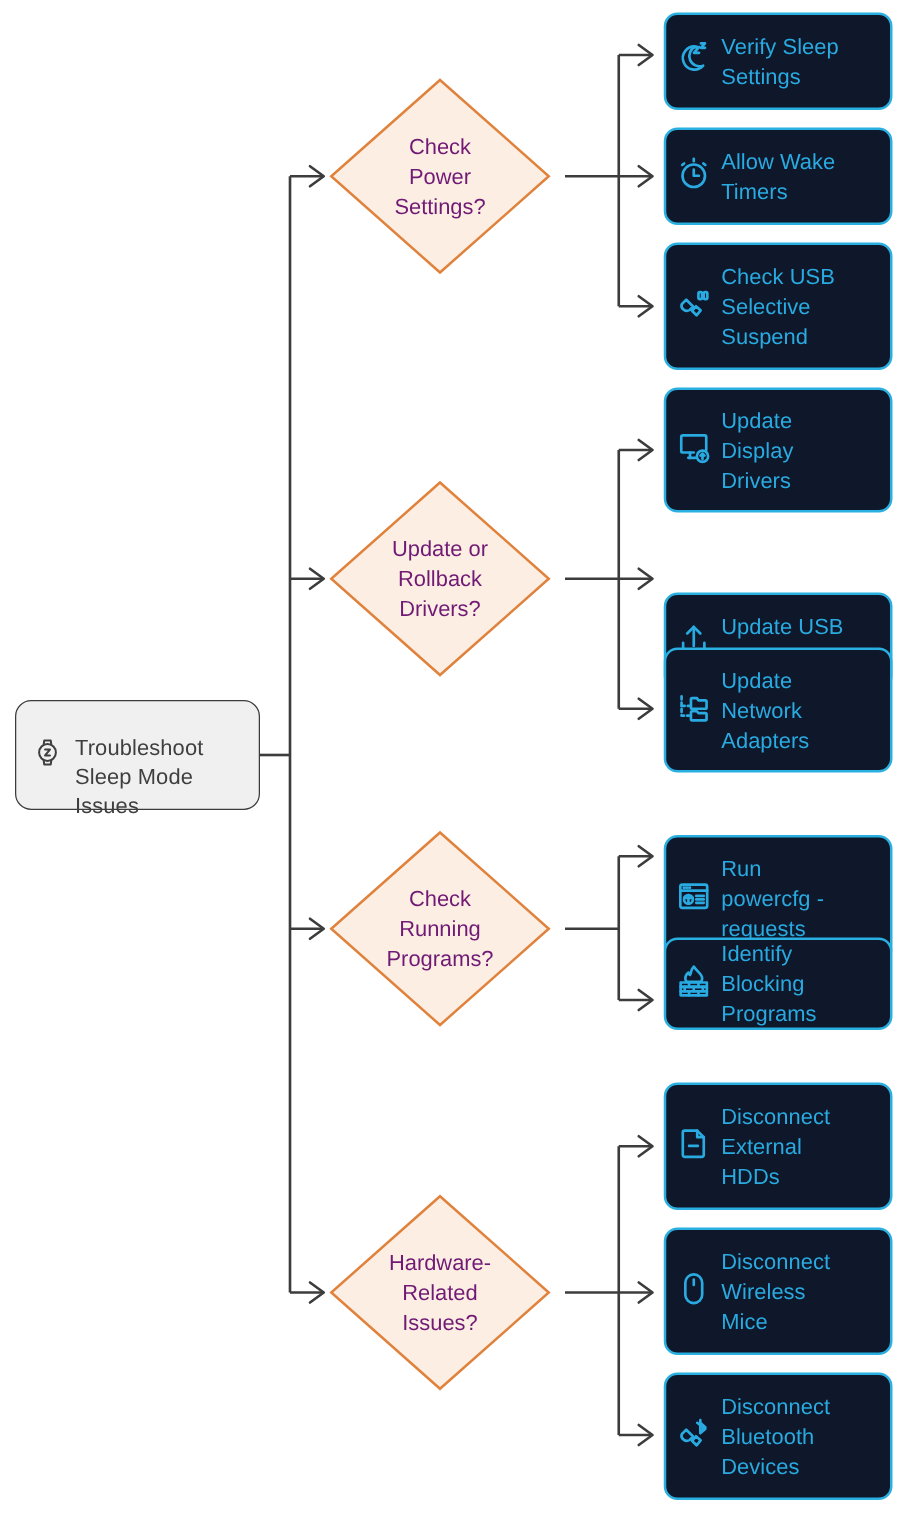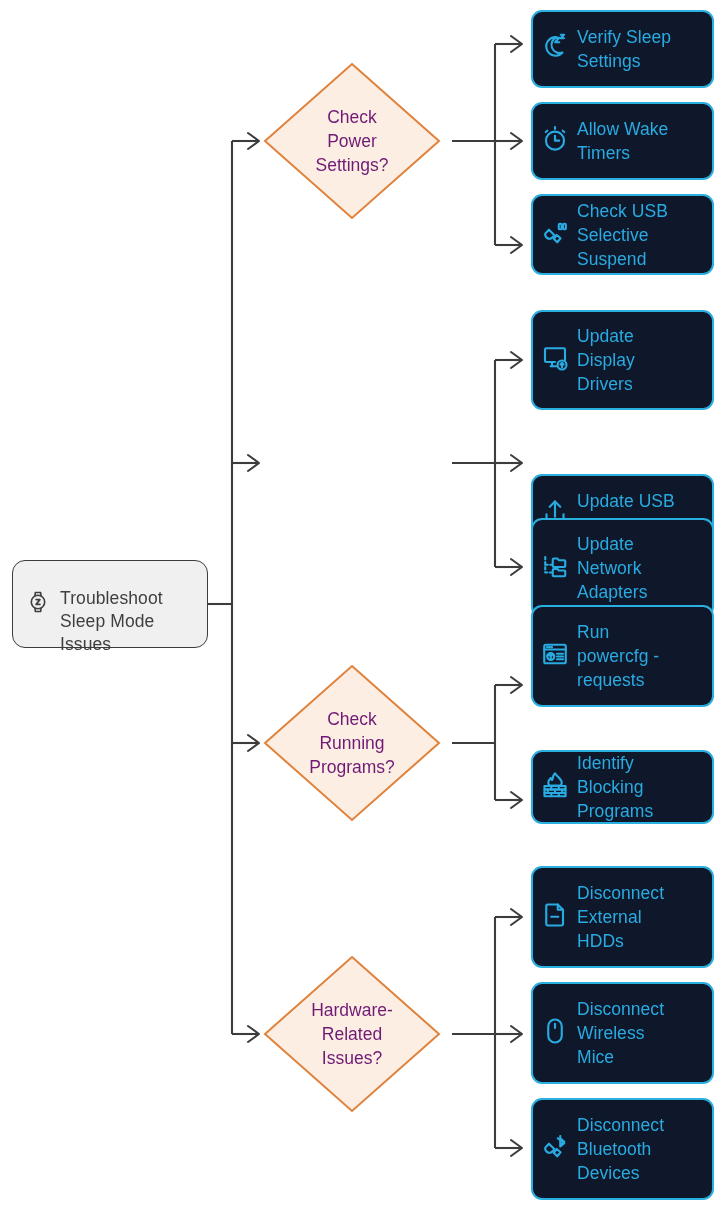--- a/index.html
+++ b/index.html
@@ -177,20 +177,28 @@
 
   <div class="diamond" style="left:263px; top:62px;">
     <svg class="shape" viewBox="0 0 178 158" xmlns="http://www.w3.org/2000/svg">
       <polygon points="89,2 176,79 89,156 2,79" fill="#fceee2" stroke="#e0823c" stroke-width="2"></polygon>
     </svg>
     <div class="dtext">Check
 Power
 Settings?</div>
   </div>
 
+  <div class="diamond" style="left:263px; top:384px;">
+    <svg class="shape" viewBox="0 0 178 158" xmlns="http://www.w3.org/2000/svg">
+      <polygon points="89,2 176,79 89,156 2,79" fill="#fceee2" stroke="#e0823c" stroke-width="2"></polygon>
+    </svg>
+    <div class="dtext">Update or
+Rollback
+Drivers?</div>
+  </div>
 
   <div class="diamond" style="left:263px; top:664px;">
     <svg class="shape" viewBox="0 0 178 158" xmlns="http://www.w3.org/2000/svg">
       <polygon points="89,2 176,79 89,156 2,79" fill="#fceee2" stroke="#e0823c" stroke-width="2"></polygon>
     </svg>
     <div class="dtext">Check
 Running
 Programs?</div>
   </div>
 
@@ -222,21 +230,21 @@
         <path d="M12 9.4 V13.3 H15.3"></path>
         <path d="M4.6 6.4 L7.0 4.4" stroke-dasharray="1.6 2"></path>
         <path d="M19.4 6.4 L17.0 4.4" stroke-dasharray="1.6 2"></path>
         <path d="M12 4.0 V2.4"></path>
       </svg>
     </span>
     <span class="leaf-label">Allow Wake
 Timers</span>
   </div>
 
-  <div class="leaf" style="top:194px; height:81px;">
+  <div class="leaf" style="top:194px; height:102px;">
     <span class="ico">
       <svg width="30" height="30" viewBox="0 0 24 24" fill="none" stroke="#29abe2" stroke-width="1.7" stroke-linecap="round" stroke-linejoin="round">
         <path d="M4.2 12.6 A3.4 3.4 0 0 0 9.4 16.0 L11.6 13.8 L7.2 9.4 L5.0 11.6 A3.4 3.4 0 0 0 4.2 12.6 Z"></path>
         <path d="M11.0 16.6 L13.8 19.4 L16.4 16.2 L13.4 13.6 Z"></path>
         <rect x="15.0" y="4.6" width="2.3" height="4.4" rx="0.9"></rect>
         <rect x="18.4" y="4.6" width="2.3" height="4.4" rx="0.9"></rect>
       </svg>
     </span>
     <span class="leaf-label">Check USB
 Selective
@@ -277,21 +285,21 @@
         <path d="M4.2 11.0 H9.0" stroke-dasharray="2 2"></path>
         <path d="M11.0 6.0 H14.0 L15.0 7.4 H19.4 A0.8 0.8 0 0 1 20.2 8.2 V12.0 A0.8 0.8 0 0 1 19.4 12.8 H11.0 A0.8 0.8 0 0 1 10.2 12.0 V6.8 A0.8 0.8 0 0 1 11.0 6.0 Z"></path>
         <path d="M11.0 14.4 H14.0 L15.0 15.6 H19.4 A0.8 0.8 0 0 1 20.2 16.4 V19.4 A0.8 0.8 0 0 1 19.4 20.2 H11.0 A0.8 0.8 0 0 1 10.2 19.4 V15.2 A0.8 0.8 0 0 1 11.0 14.4 Z"></path>
       </svg>
     </span>
     <span class="leaf-label">Update
 Network
 Adapters</span>
   </div>
 
-  <div class="leaf" style="top:605px; height:102px;">
+  <div class="leaf" style="top:668px; height:102px;">
     <span class="ico">
       <svg width="30" height="30" viewBox="0 0 24 24" fill="none" stroke="#29abe2" stroke-width="1.7" stroke-linecap="round" stroke-linejoin="round">
         <rect x="3.4" y="4.6" width="17.2" height="14.8" rx="1.3"></rect>
         <path d="M3.4 8.4 H20.6"></path>
         <path d="M5.6 6.5 H6.0 M7.4 6.5 H7.8 M9.2 6.5 H9.6"></path>
         <circle cx="8.6" cy="14.0" r="2.8"></circle>
         <path d="M8.6 11.2 V16.8 M5.9 13.0 H11.3"></path>
         <path d="M13.6 11.8 H18.4 M13.6 14.0 H18.4 M13.6 16.2 H18.4"></path>
       </svg>
     </span>

